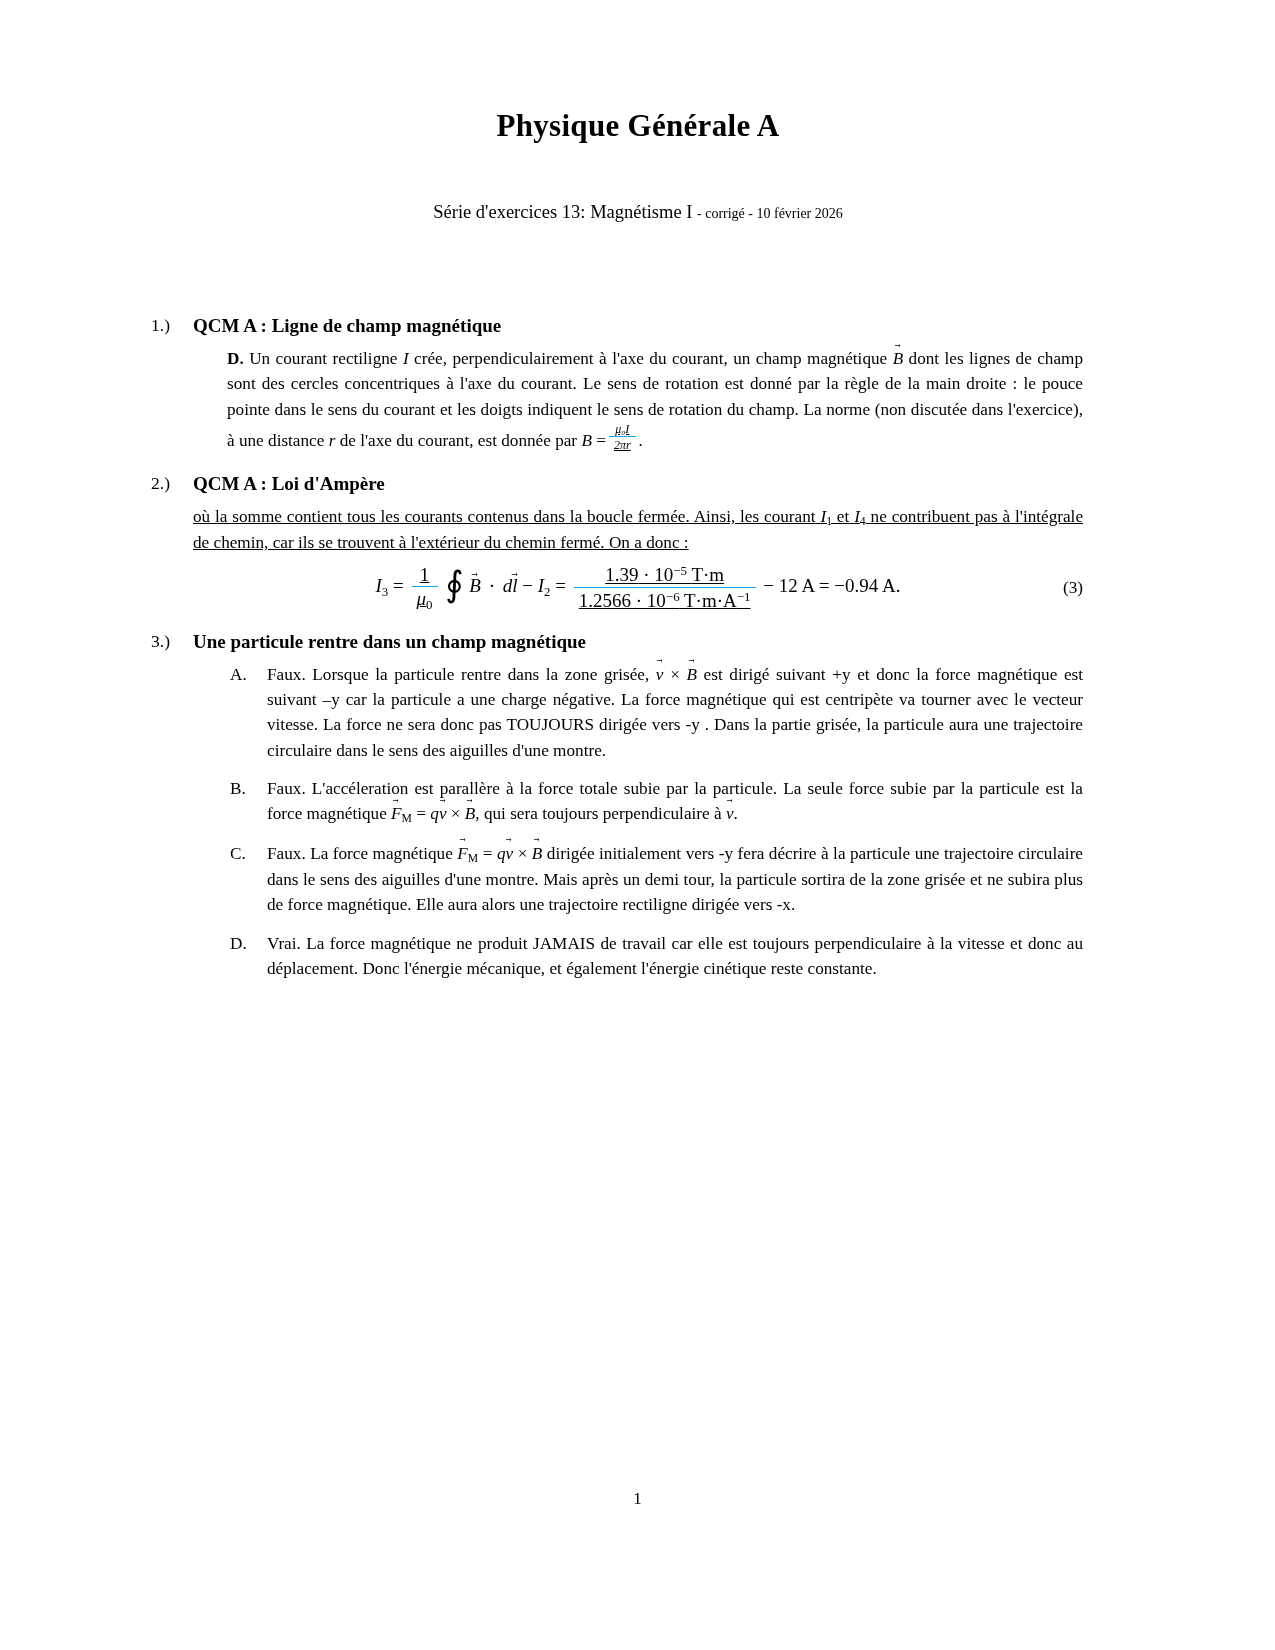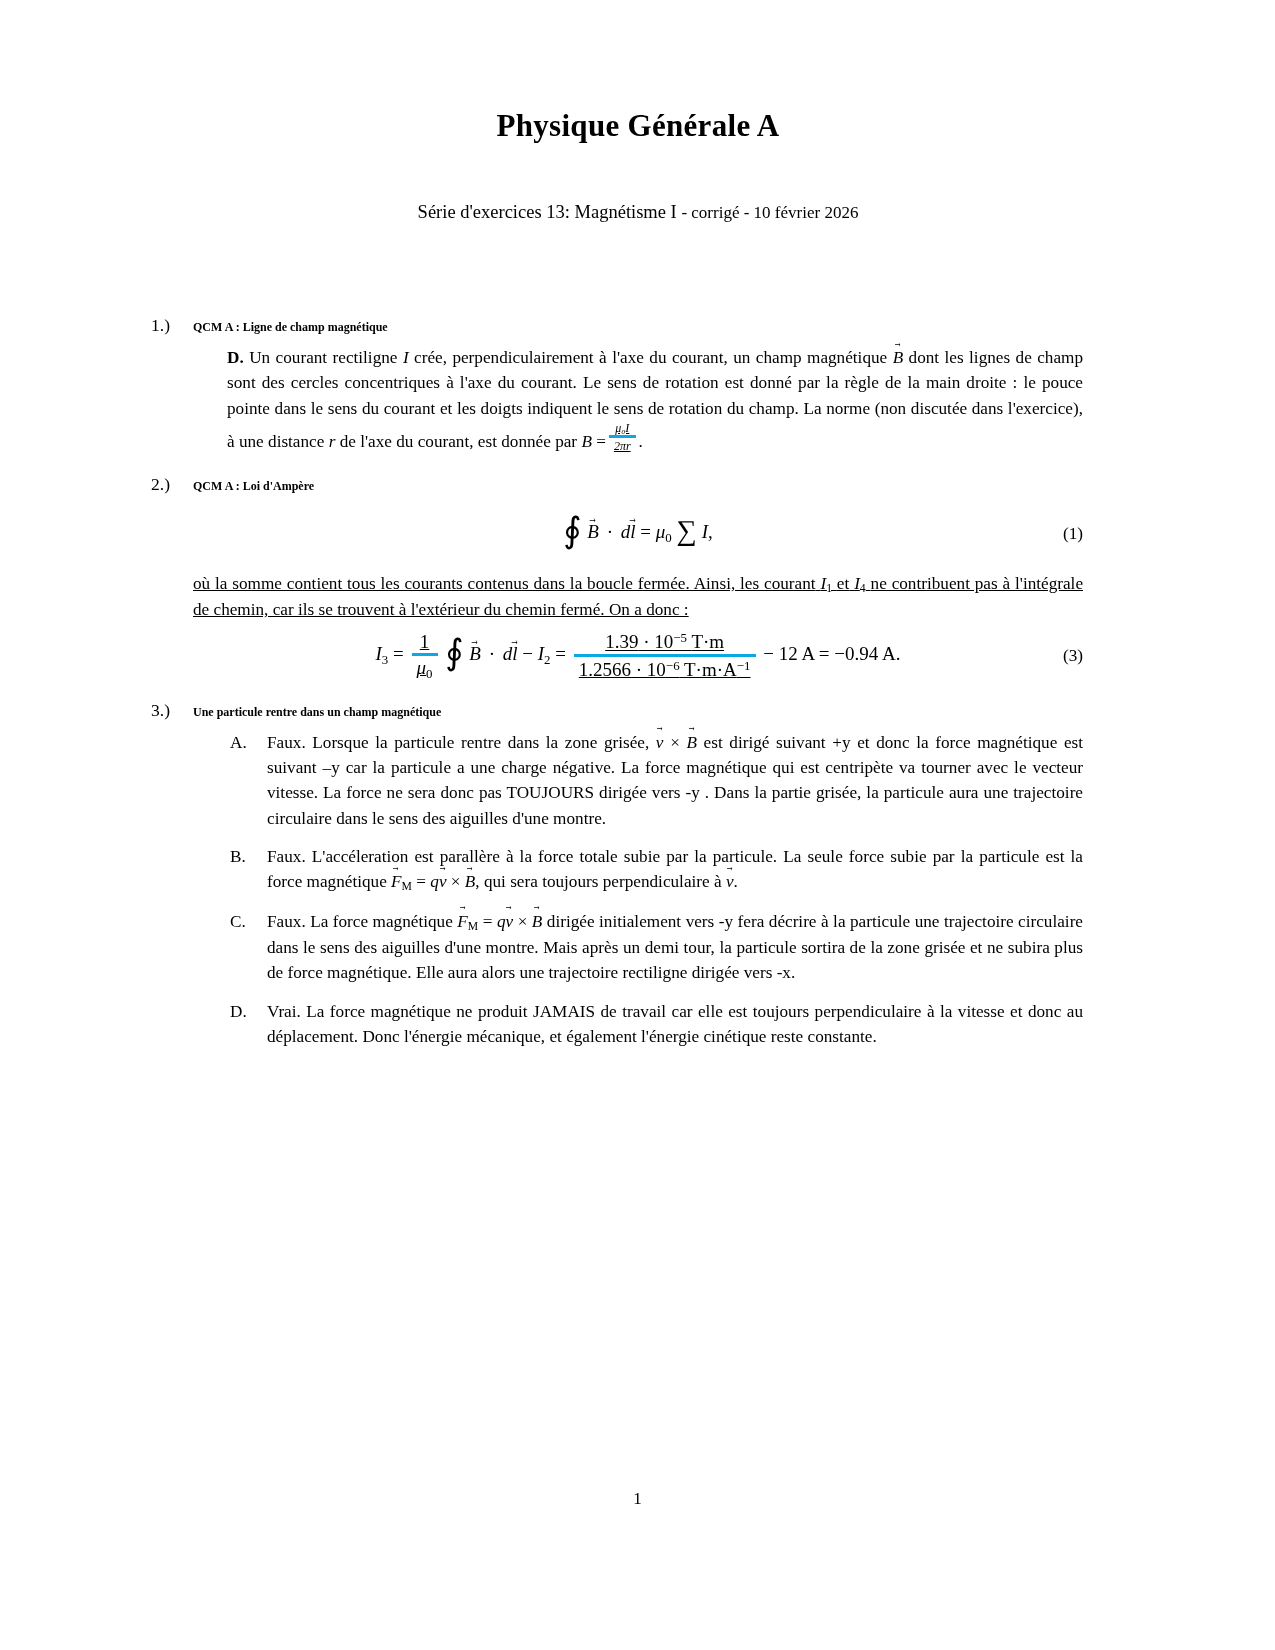--- a/index.html
+++ b/index.html
@@ -40,21 +40,21 @@
   .doc-subtitle {
     text-align: center;
     margin-top: 58px;
     font-size: 18.5px;
   }
   .doc-subtitle .strong {
     font-weight: normal;
   }
   .doc-subtitle .light {
     font-weight: normal;
-    font-size: 17px;
+    font-size: 14px;
   }
 
   
   .problem {
     margin-top: 0;
     position: relative;
   }
   .problem-head {
     position: relative;
     font-size: 17.5px;
@@ -64,21 +64,21 @@
     position: absolute;
     left: -42px;
     top: 0;
     width: 38px;
     text-align: left;
     font-weight: normal;
     font-size: 17.5px;
   }
   .problem-title {
     font-weight: bold;
-    font-size: 12px;
+    font-size: 19px;
   }
   .para {
     font-size: 17.2px;
     line-height: 1.47;
     text-align: justify;
     text-justify: inter-word;
     margin: 0 0 4px 0;
     padding-left: 34px;
   }
   .para.nopad { padding-left: 0; text-decoration: underline; }
@@ -145,21 +145,21 @@
     display: inline-block;
     vertical-align: middle;
     text-align: center;
     line-height: 1.18;
     margin: 0 3px;
     text-decoration: underline;
   }
   .frac .num { display: block; padding: 0 5px; }
   .frac .den {
     display: block;
-    border-top: 3px solid #0ea5e9;
+    border-top: 1px solid #0ea5e9;
     padding: 1px 5px 0 5px;
   }
   .frac.small { font-size: 0.70em; vertical-align: -0.30em; }
   .dotop { padding: 0 3px; }
 
   
   .alist {
     padding-left: 34px;
     margin: 8px 0 0 0;
   }
@@ -225,33 +225,20 @@
 
     <div style="height:16px"></div>
 
     <div class="problem">
       <div class="problem-head">
         <span class="problem-num">2.)</span>
         <span class="problem-title">QCM A : Loi d'Ampère</span>
       </div>
 
 
-      <div class="eqrow">
-        <span class="eq">
-          <span class="oint">∮</span>
-          <span class="vec">B</span>
-          <span class="dotop">·</span>
-          <span class="mi">d</span><span class="vec">l</span>
-          <span class="mup">=</span>
-          <span class="mi">μ<sub class="sb">0</sub></span>
-          <span class="bigsum">∑</span>
-          <span class="mi">I</span><span>,</span>
-        </span>
-        <span class="eqnum">(1)</span>
-      </div>
 
       <p class="para nopad">
         <span>où la somme contient tous les courants contenus dans la boucle fermée. Ainsi, les courant</span>
         <span class="mi"><span>I</span><sub class="sb">1</sub></span>
         <span>et</span>
         <span class="mi"><span>I</span><sub class="sb">4</sub></span>
         <span>ne contribuent pas à l'intégrale de chemin, car ils se trouvent à l'extérieur du chemin fermé. On a donc :</span>
       </p>
 
 

